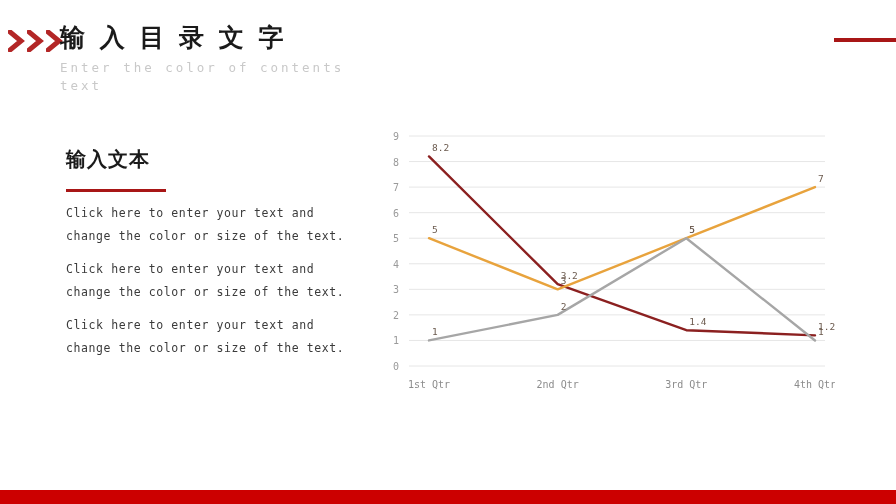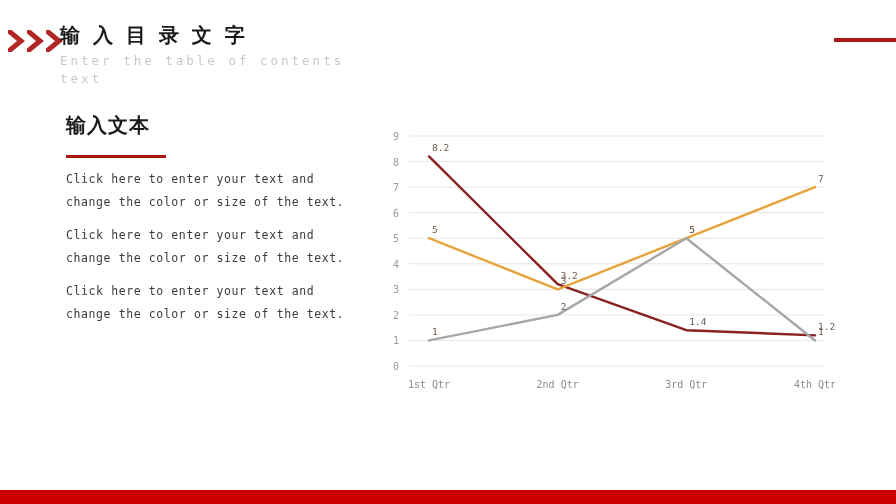--- a/index.html
+++ b/index.html
@@ -14,39 +14,39 @@
   .header { position:absolute; left:0; top:0; width:896px; height:110px; }
 
   .chevrons {
     position:absolute; left:8px; top:30px;
     display:flex; gap:1px; align-items:center;
   }
   .chev { display:block; }
 
   .title-block { position:absolute; left:60px; top:22px; width:420px; }
   .title-cn {
-    font-size:20px; color:#1a1a1a; letter-spacing:3px;
+    font-size:25px; color:#1a1a1a; letter-spacing:3px;
     font-weight:700; line-height:1.3;
     font-family:"DejaVu Sans", sans-serif;
   }
   .title-en {
     margin-top:4px;
     font-size:12.5px; color:#c9c9c9; letter-spacing:3px;
     line-height:1.45; font-weight:400;
     font-family:"DejaVu Sans Mono", monospace;
     width:300px;
   }
 
   .header-bar-right {
     position:absolute; right:0; top:38px;
     width:62px; height:4px; background:#a81616;
   }
 
   
-  .left-col { position:absolute; left:66px; top:112px; width:300px; }
+  .left-col { position:absolute; left:66px; top:146px; width:300px; }
   .sec-title {
     font-size:20px; color:#1a1a1a; font-weight:700; letter-spacing:1px;
     font-family:"DejaVu Sans", sans-serif;
   }
   .sec-rule { margin-top:16px; width:100px; height:3px; background:#a81616; }
   .para {
     margin-top:10px;
     font-size:11.5px; color:#3b3b3b; line-height:2.0; letter-spacing:0.6px;
     font-family:"DejaVu Sans Mono", monospace;
     width:292px;
@@ -75,21 +75,21 @@
     <svg class="chev" width="18" height="22" viewBox="0 0 18 22" aria-hidden="true">
       <path d="M2 2 L13 11 L2 20" fill="none" stroke="#b32626" stroke-width="5" stroke-linecap="square"></path>
     </svg>
     <svg class="chev" width="18" height="22" viewBox="0 0 18 22" aria-hidden="true">
       <path d="M2 2 L13 11 L2 20" fill="none" stroke="#b32626" stroke-width="5" stroke-linecap="square"></path>
     </svg>
   </div>
 
   <div class="title-block">
     <div class="title-cn">输 入 目 录 文 字</div>
-    <div class="title-en">Enter the table of contents text</div>
+    <div class="title-en">Enter the color of contents text</div>
   </div>
 
   <div class="header-bar-right"></div>
 </div>
 
 <div class="left-col">
   <div class="sec-title">输入文本</div>
   <div class="sec-rule"></div>
   <div class="para">Click here to enter your text and change the color or size of the text.</div>
   <div class="para">Click here to enter your text and change the color or size of the text.</div>

